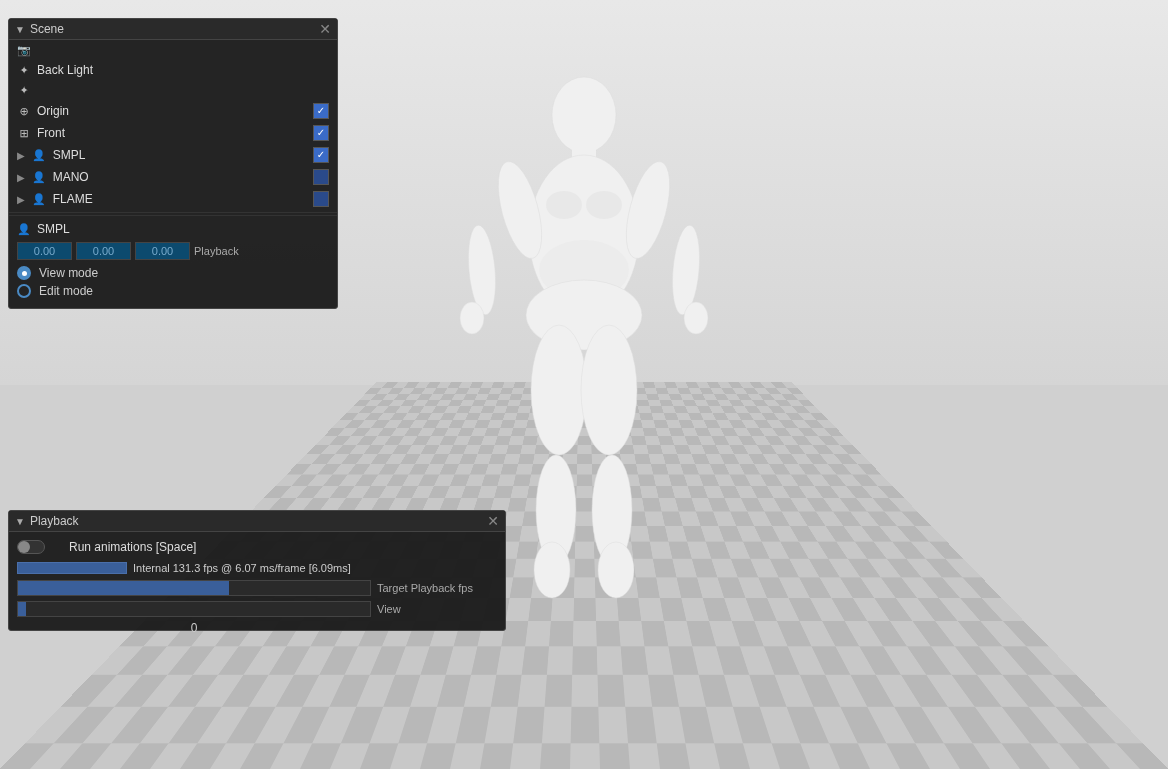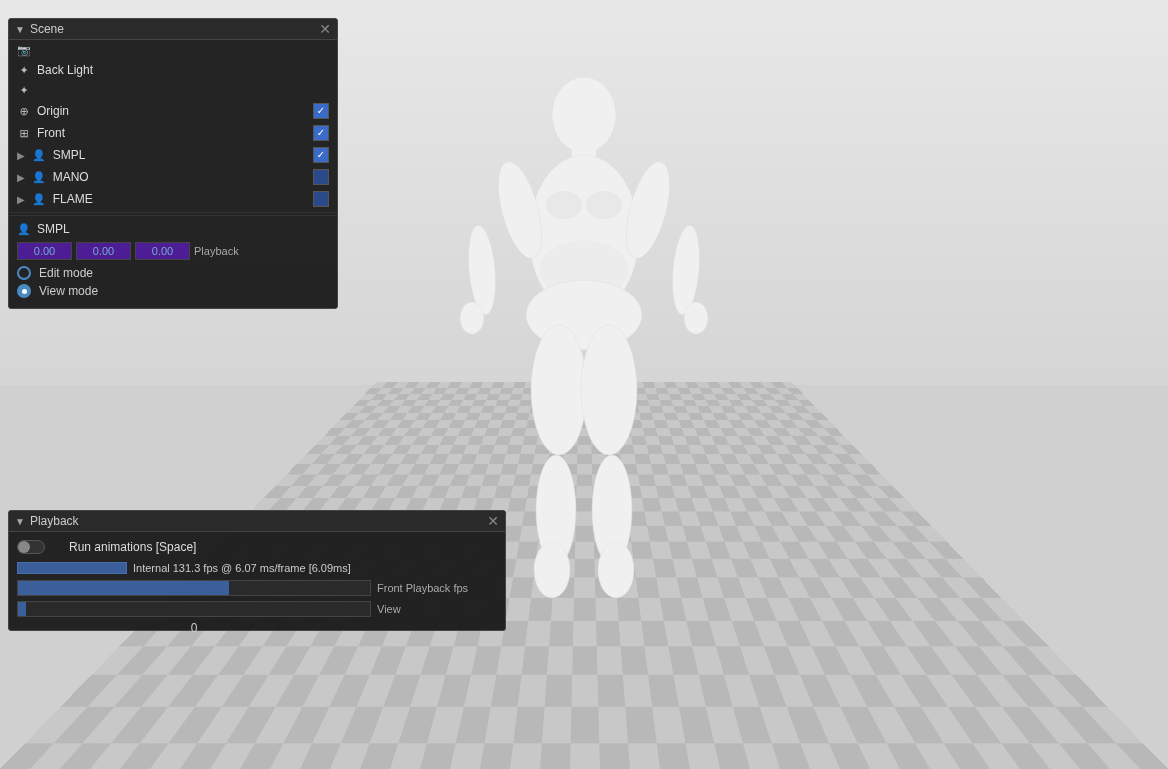--- a/index.html
+++ b/index.html
@@ -192,21 +192,21 @@
 
     .position-row {
       display: flex;
       align-items: center;
       gap: 4px;
       margin-bottom: 6px;
     }
 
     .pos-input {
       width: 55px;
-      background: #4c1d95;
+      background: #0c4a6e;
       border: 1px solid #444;
       color: #7ac;
       padding: 2px 4px;
       font-size: 11px;
       text-align: center;
     }
 
     .pos-label {
       color: #aaa;
       font-size: 11px;
@@ -488,29 +488,29 @@
     </div>
 
     <div class="position-row">
       <input class="pos-input" type="text" value="0.00" style="">
       <input class="pos-input" type="text" value="0.00" style="">
       <input class="pos-input" type="text" value="0.00" style="">
       <span class="pos-label">Playback</span>
     </div>
 
     <div class="mode-row">
-      <div class="radio-btn inactive"></div>
-      <span class="mode-label">Edit mode</span>
-    </div>
-
-    <div class="mode-row">
       <div class="radio-btn active">
         <div class="radio-inner"></div>
       </div>
       <span class="mode-label">View mode</span>
+    </div>
+
+    <div class="mode-row">
+      <div class="radio-btn inactive"></div>
+      <span class="mode-label">Edit mode</span>
     </div>
   </div>
 </div>
 
 <div id="playback-panel" class="panel">
   <div class="panel-header">
     <div class="panel-header-left">
       <span class="collapse-arrow">▼</span>
       <span class="panel-title">Playback</span>
     </div>
@@ -529,21 +529,21 @@
     <div class="fps-row">
       <div class="fps-progress"></div>
       <span class="fps-text">Internal 131.3 fps @ 6.07 ms/frame [6.09ms]</span>
     </div>
 
     <div class="slider-row">
       <div class="slider-track">
         <div class="slider-fill-60"></div>
         <span class="slider-value">60.0</span>
       </div>
-      <span class="slider-label">Front Playback fps</span>
+      <span class="slider-label">Target Playback fps</span>
     </div>
 
     <div class="slider-row">
       <div class="slider-track">
         <div class="slider-fill-0"></div>
         <span class="slider-value">0</span>
       </div>
       <span class="slider-label">View</span>
     </div>
   </div>

